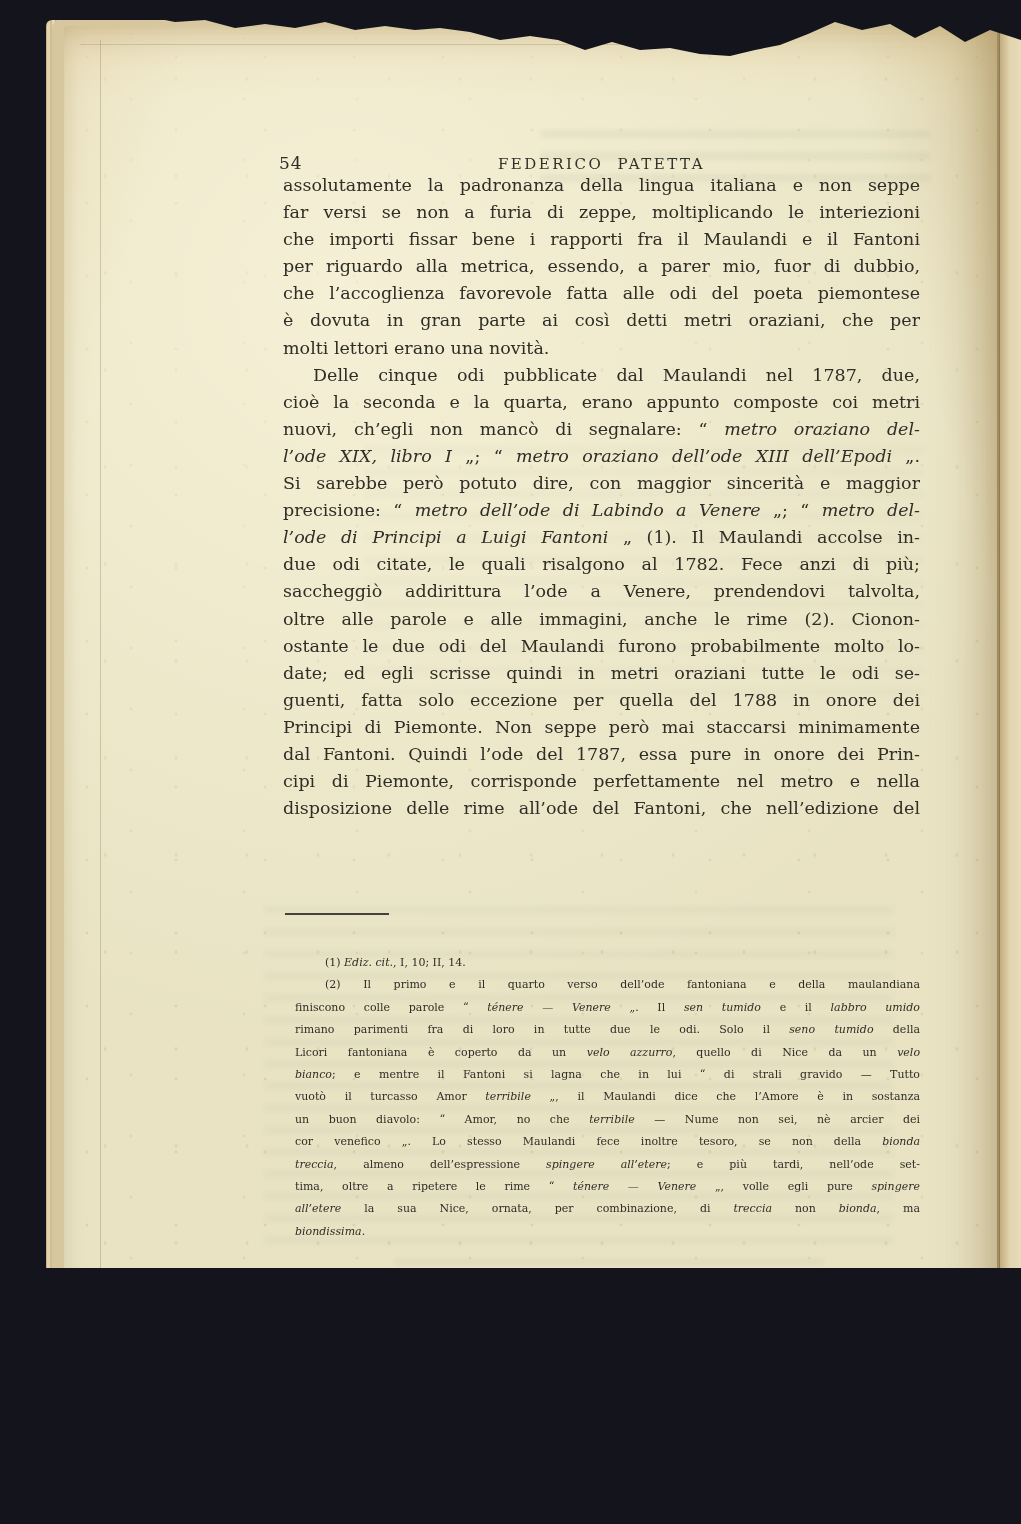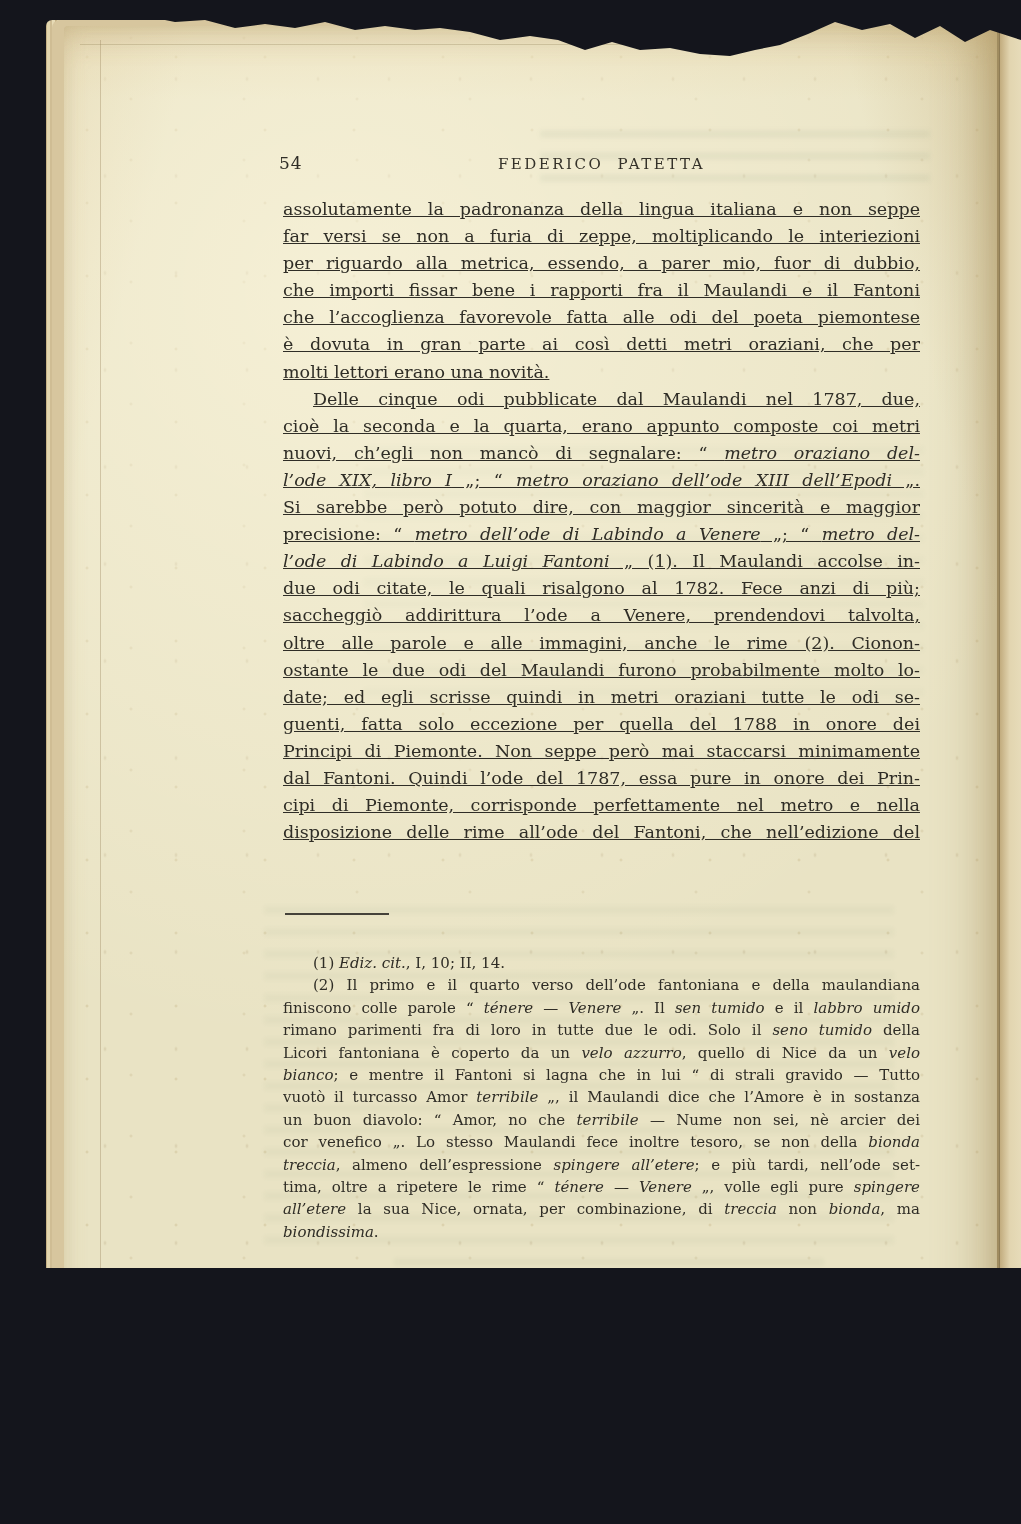--- a/index.html
+++ b/index.html
@@ -94,35 +94,36 @@
   .header-row{position:relative;height:22px;}
   .pageno{
     position:absolute;left:-4px;top:0;
     font-size:17px;line-height:22px;letter-spacing:1px;
   }
   .running-header{
     position:absolute;left:0;right:0;top:2px;text-align:center;
     font-size:15px;line-height:20px;letter-spacing:2.5px;word-spacing:7px;
     color:#343129;
   }
-  .body-text{position:absolute;left:0;top:44px;width:637px;text-decoration:underline;}
+  .body-text{position:absolute;left:0;top:20px;width:637px;}
   .bline{
     height:27.1px;line-height:27.1px;font-size:17.5px;
     text-align:justify;text-align-last:justify;
     overflow:hidden;white-space:normal;
   }
   .fn-sep{
     position:absolute;left:2px;top:761px;width:104px;height:1.5px;
     background:#45423a;
   }
   .footnotes{position:absolute;left:0;top:800px;width:637px;}
   .fline{
-    height:22.4px;line-height:22.4px;font-size:15px;
+    height:22.4px;line-height:22.4px;font-size:11px;
     text-align:justify;text-align-last:justify;
     overflow:hidden;
+    margin-left:12px;
   }
   .indent{text-indent:30px;}
   .short{text-align-last:left;}
   i{font-style:italic;}
 </style>
 </head>
 <body>
 
 <div class="scan">
   <div class="stack-left"></div>
@@ -139,32 +140,32 @@
     <div class="ghost g4"></div>
 
     <div class="text-col">
       <div class="header-row">
         <span class="pageno">54</span>
         <span class="running-header">FEDERICO PATETTA</span>
       </div>
       <div class="body-text" id="body-text">
           <div class="bline"><span>assolutamente la padronanza della lingua italiana e non seppe</span></div>
           <div class="bline"><span>far versi se non a furia di zeppe, moltiplicando le interiezioni</span></div>
+          <div class="bline"><span>che importi fissar bene i rapporti fra il Maulandi e il Fantoni</span></div>
           <div class="bline"><span>per riguardo alla metrica, essendo, a parer mio, fuor di dubbio,</span></div>
-          <div class="bline"><span>che importi fissar bene i rapporti fra il Maulandi e il Fantoni</span></div>
           <div class="bline"><span>che l’accoglienza favorevole fatta alle odi del poeta piemontese</span></div>
           <div class="bline"><span>è dovuta in gran parte ai così detti metri oraziani, che per</span></div>
           <div class="bline short"><span>molti lettori erano una novità.</span></div>
           <div class="bline indent"><span>Delle cinque odi pubblicate dal Maulandi nel 1787, due,</span></div>
           <div class="bline"><span>cioè la seconda e la quarta, erano appunto composte coi metri</span></div>
           <div class="bline"><span>nuovi, ch’egli non mancò di segnalare: “ </span><i>metro oraziano del-</i></div>
           <div class="bline"><i>l’ode XIX, libro I</i><span> „; “ </span><i>metro oraziano dell’ode XIII dell’Epodi</i><span> „.</span></div>
           <div class="bline"><span>Si sarebbe però potuto dire, con maggior sincerità e maggior</span></div>
           <div class="bline"><span>precisione: “ </span><i>metro dell’ode di Labindo a Venere</i><span> „; “ </span><i>metro del-</i></div>
-          <div class="bline"><i>l’ode di Labindo a Luigi Fantoni</i><span> „ (1). Il Maulandi accolse in-</span></div>
+          <div class="bline"><i>l’ode di Principi a Luigi Fantoni</i><span> „ (1). Il Maulandi accolse in-</span></div>
           <div class="bline"><span>due odi citate, le quali risalgono al 1782. Fece anzi di più;</span></div>
           <div class="bline"><span>saccheggiò addirittura l’ode a Venere, prendendovi talvolta,</span></div>
           <div class="bline"><span>oltre alle parole e alle immagini, anche le rime (2). Cionon-</span></div>
           <div class="bline"><span>ostante le due odi del Maulandi furono probabilmente molto lo-</span></div>
           <div class="bline"><span>date; ed egli scrisse quindi in metri oraziani tutte le odi se-</span></div>
           <div class="bline"><span>guenti, fatta solo eccezione per quella del 1788 in onore dei</span></div>
           <div class="bline"><span>Principi di Piemonte. Non seppe però mai staccarsi minimamente</span></div>
           <div class="bline"><span>dal Fantoni. Quindi l’ode del 1787, essa pure in onore dei Prin-</span></div>
           <div class="bline"><span>cipi di Piemonte, corrisponde perfettamente nel metro e nella</span></div>
           <div class="bline"><span>disposizione delle rime all’ode del Fantoni, che nell’edizione del</span></div>

